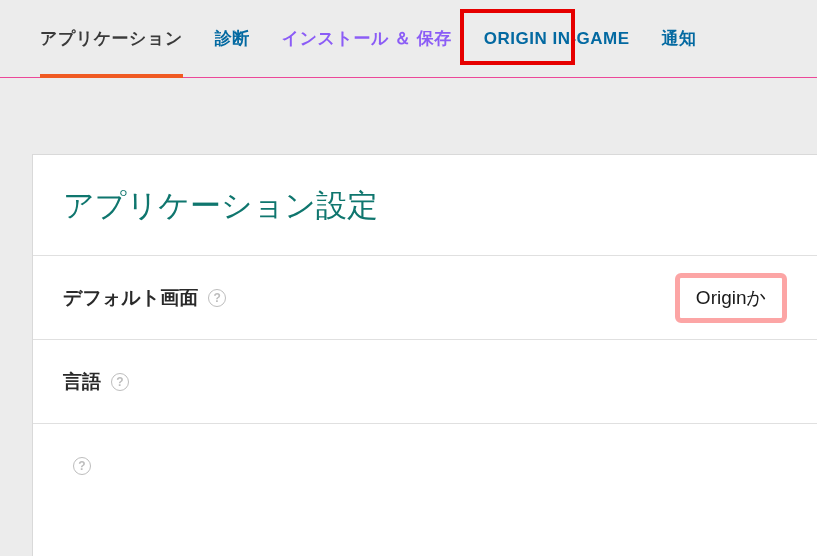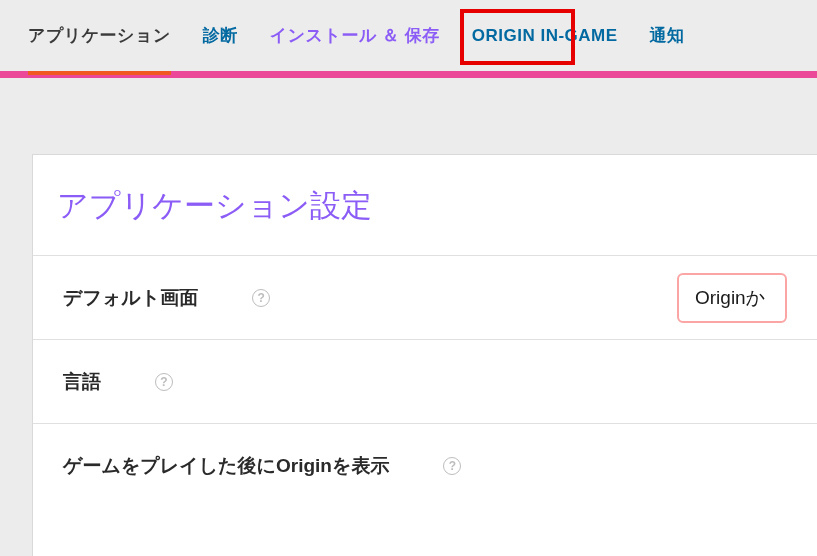--- a/index.html
+++ b/index.html
@@ -8,22 +8,22 @@
       height: 556px;
       font-family: "Segoe UI", Arial, "Hiragino Sans", "Meiryo", sans-serif;
       background: #ececec;
       overflow: hidden;
     }
     .tab-bar {
       display: flex;
       align-items: center;
       height: 78px;
       background: #ececec;
-      border-bottom: 7px solid #ec4899;
-      padding: 0 0 0 12px;
+      border-bottom: 1px solid #ec4899;
+      padding: 0 0 0 24px;
       position: relative;
     }
     .tab {
       padding: 0 16px;
       font-size: 17px;
       font-weight: 700;
       color: #0369a1;
       letter-spacing: 0.5px;
       height: 78px;
       line-height: 78px;
@@ -61,30 +61,29 @@
     .panel {
       background: #ffffff;
       border: 1px solid #d9d9d9;
       border-right: none;
       min-height: 420px;
       padding: 0;
     }
     .panel-title {
       font-size: 31px;
       font-weight: 400;
-      color: #8b5cf6;
-      padding: 30px 30px 28px 24px;
+      color: #0f766e;
+      padding: 30px 30px 28px 30px;
     }
     .row {
       display: flex;
       align-items: center;
       border-top: 1px solid #e0e0e0;
       height: 84px;
       padding: 0 30px;
-      gap: 44px;
     }
     .row-label {
       font-size: 19px;
       font-weight: 600;
       color: #2a2a2a;
       white-space: nowrap;
     }
     .help-icon {
       display: inline-flex;
       align-items: center;
@@ -94,21 +93,21 @@
       border: 1.5px solid #bdbdbd;
       border-radius: 50%;
       color: #bdbdbd;
       font-size: 12px;
       font-weight: 700;
       margin-left: 10px;
       cursor: help;
     }
     .spacer { flex: 1; }
     .select {
-      border: 2px solid #fca5a5;
+      border: 5px solid #fca5a5;
       border-radius: 6px;
       height: 50px;
       min-width: 110px;
       display: flex;
       align-items: center;
       padding: 0 16px;
       font-size: 19px;
       color: #1a1a1a;
       background: #ffffff;
       cursor: pointer;
@@ -138,19 +137,18 @@
       <div class="select">Originか</div>
     </div>
 
     <div class="row">
       <span class="row-label">言語</span>
       <span class="help-icon">?</span>
       <span class="spacer"></span>
     </div>
 
     <div class="row">
-      <span class="row-label">ゲームをプレイした後にOriginを表示</span>
       <span class="help-icon">?</span>
       <span class="spacer"></span>
     </div>
 
   </div>
 </div>
 
 </body></html>

